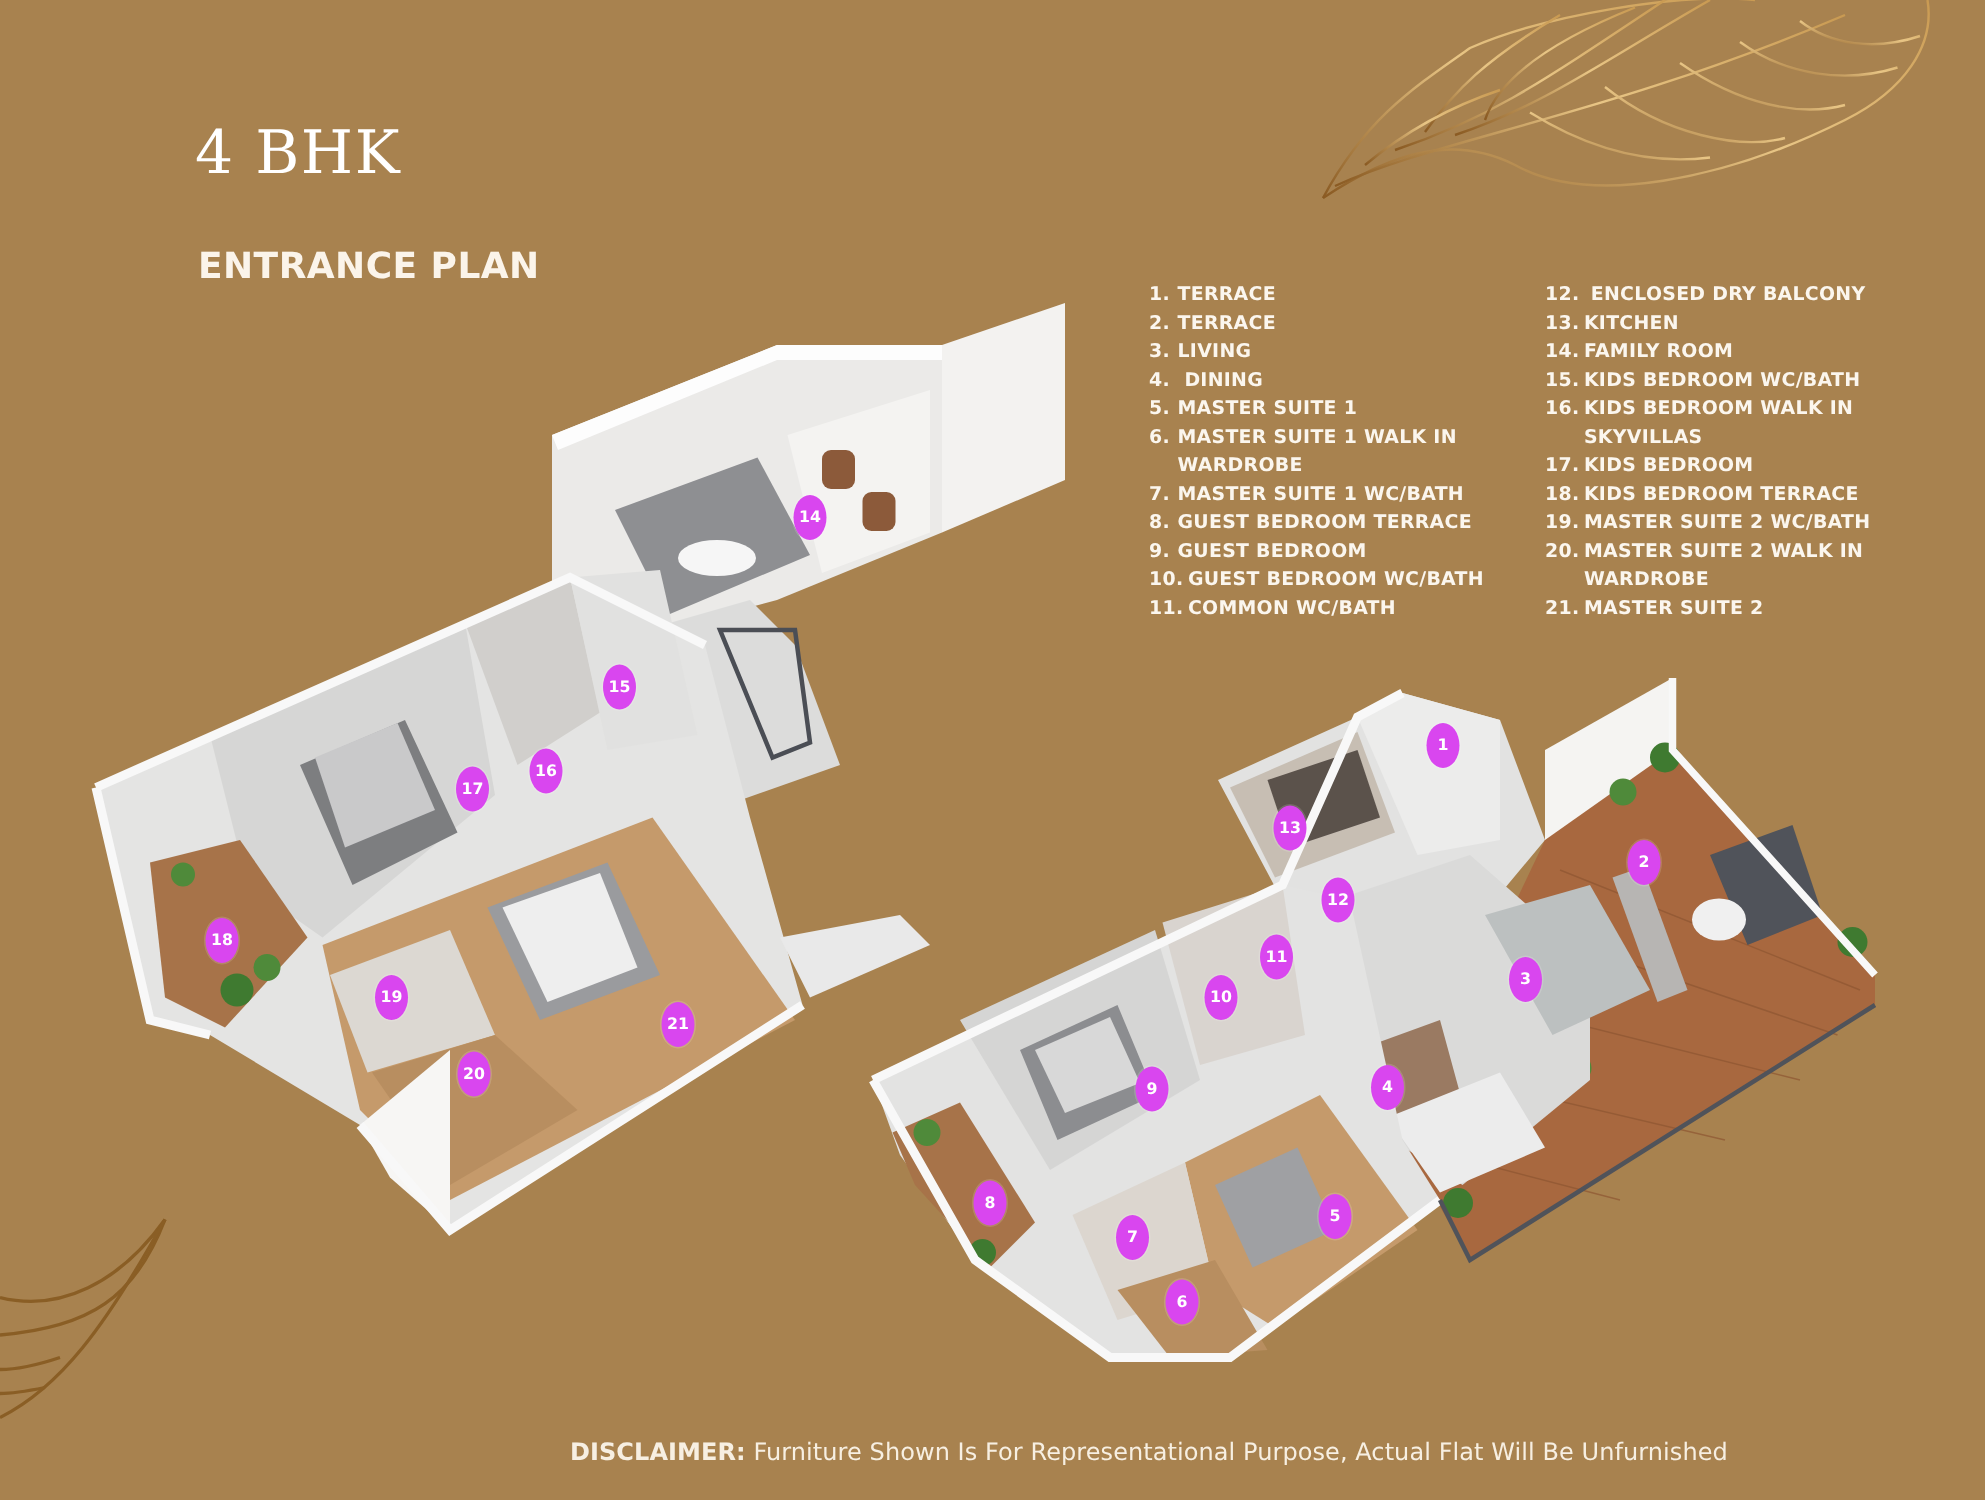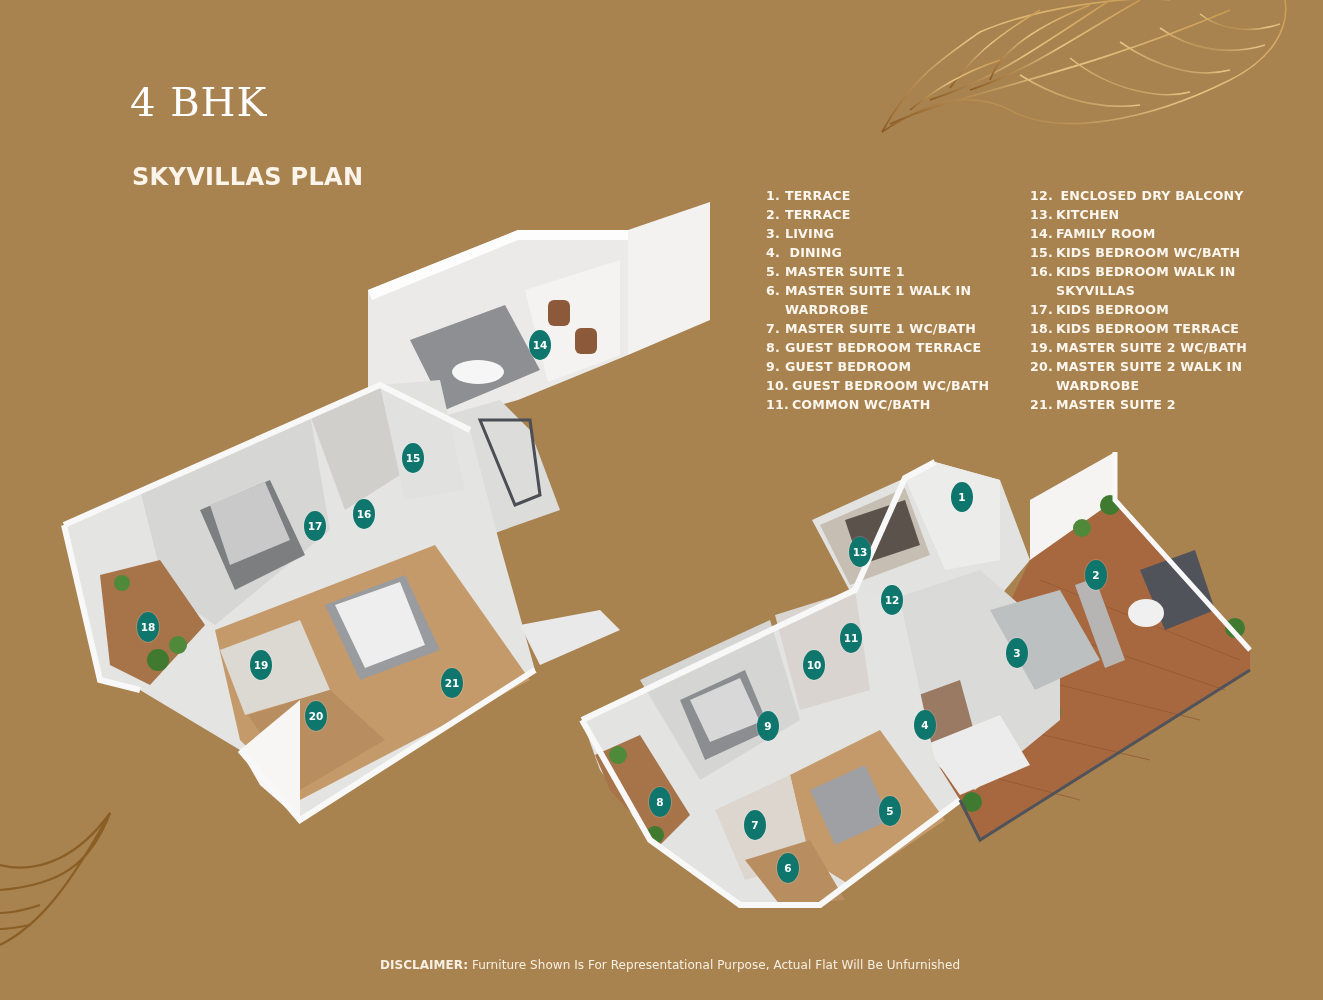--- a/index.html
+++ b/index.html
@@ -26,28 +26,28 @@
     font-size: 12.6px; font-weight: bold; letter-spacing: 0.2px;
     line-height: 19px; color: #fbf6ee;
   }
   .legend-col.c1 { left: 766px; width: 255px; }
   .legend-col.c2 { left: 1030px; width: 240px; }
   .legend-item { display: flex; white-space: nowrap; }
   .legend-num { display: inline-block; min-width: 16px; margin-right: 3px; }
   .legend-label { white-space: pre-line; }
   .disclaimer {
     position: absolute; left: 380px; top: 958px;
-    font-size: 12px; color: #f7efe2; letter-spacing: 0.05px;
+    font-size: 16px; color: #f7efe2; letter-spacing: 0.05px;
   }
   .disclaimer b { font-weight: bold; }
   svg.deco { position: absolute; pointer-events: none; }
   .plan { position: absolute; left: 0; top: 0; }
   .marker {
     position: absolute; width: 22px; height: 30px; border-radius: 50%;
-    background: #0f766e; color: #fff; font-size: 10.5px; font-weight: bold;
+    background: #d946ef; color: #fff; font-size: 10.5px; font-weight: bold;
     display: flex; align-items: center; justify-content: center;
     transform: translate(-50%, -50%);
     box-shadow: 0 0 0 1px rgba(255,255,255,0.15);
   }
 </style>
 </head>
 <body>
 
 <svg class="deco" style="left:870px;top:0;" width="440" height="140" viewBox="0 0 440 140">
   <defs>
@@ -78,21 +78,21 @@
   <g fill="none" stroke="#8a5e25" stroke-width="2.2">
     <path d="M110 8 C 80 50, 40 70, 0 60"></path>
     <path d="M110 8 C 90 60, 60 80, 0 85"></path>
     <path d="M110 8 C 70 80, 40 120, 0 140"></path>
     <path d="M40 100 C 25 105, 10 108, 0 108"></path>
     <path d="M30 120 C 20 122, 10 124, 0 124"></path>
   </g>
 </svg>
 
 <div class="title-main">4 BHK</div>
-<div class="title-sub">SKYVILLAS PLAN</div>
+<div class="title-sub">ENTRANCE PLAN</div>
 
 <div class="legend-col c1">
   <div class="legend-item">
       <span class="legend-num">1.</span>
       <span class="legend-label">TERRACE</span>
     </div>
   <div class="legend-item">
       <span class="legend-num">2.</span>
       <span class="legend-label">TERRACE</span>
     </div>

